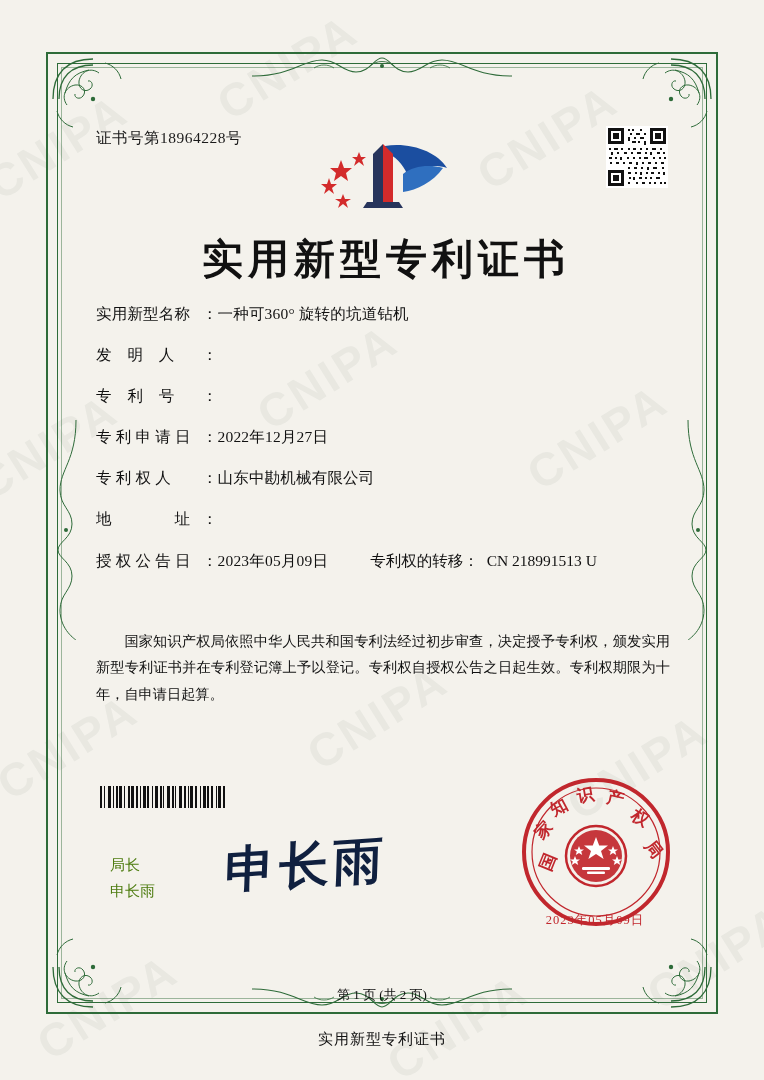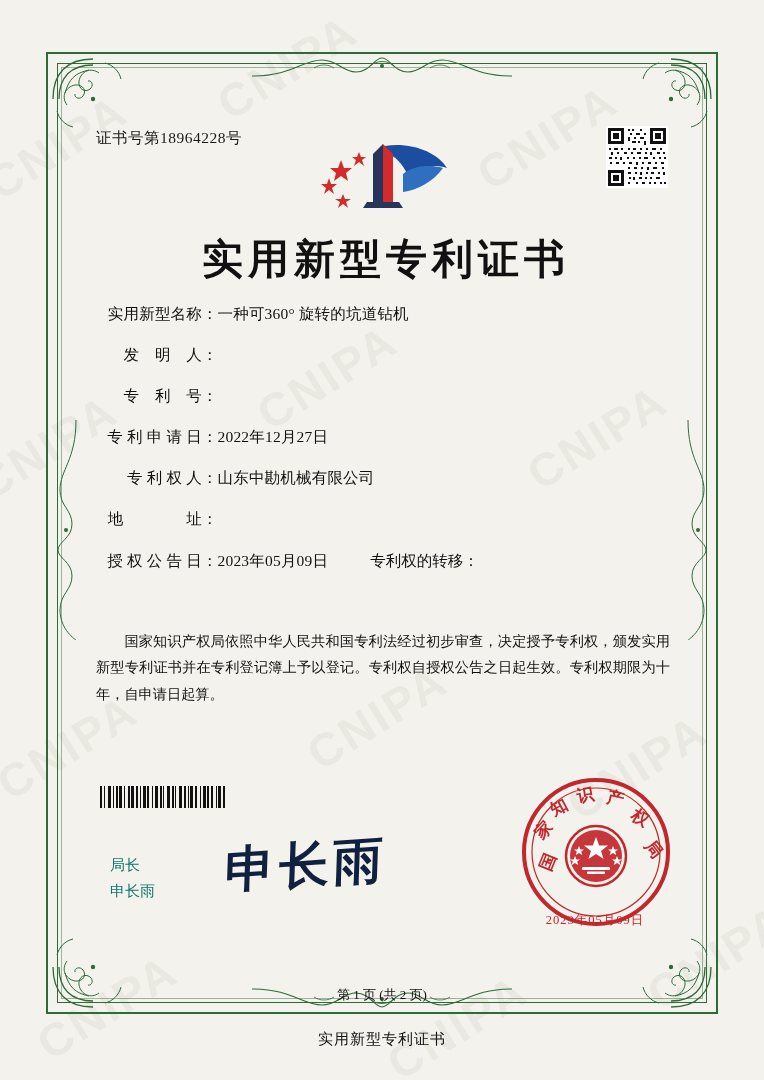--- a/index.html
+++ b/index.html
@@ -140,21 +140,20 @@
   .field-row {
     display: flex;
     align-items: baseline;
     margin-bottom: 22.5px;
     line-height: 1.2;
   }
   .f-label {
     width: 106px;
     flex: 0 0 106px;
     letter-spacing: 0.2px;
-    text-align: right;
   }
   .f-colon {
     flex: 0 0 10px;
   }
   .f-value {
     flex: 1;
     letter-spacing: 0.2px;
   }
   .field-row.split .f-value { flex: 0 0 auto; }
   .f-label2 {
@@ -198,21 +197,21 @@
     height: 100%;
   }
 
   
   .sig-block {
     position: absolute;
     left: 110px;
     top: 852px;
     font-size: 15px;
     line-height: 1.75;
-    color: #0f766e;
+    color: #4d7c0f;
   }
   .sig-hand {
     position: absolute;
     left: 225px;
     top: 832px;
     font-size: 50px;
     color: #10203f;
     font-family: "DejaVu Serif", serif;
     font-weight: bold;
     letter-spacing: 4px;
@@ -512,20 +511,21 @@
       <span class="f-label">地　　　　址</span>
       <span class="f-colon">：</span>
     </div>
 
     <div class="field-row split">
       <span class="f-label">授 权 公 告 日</span>
       <span class="f-colon">：</span>
       <span class="f-value">2023年05月09日</span>
       <span class="f-label2">专利权的转移</span>
       <span>：</span>
+      <span class="f-value2">CN 218991513 U</span>
     </div>
 
   </div>
 
   <div class="paras">
     <p>国家知识产权局依照中华人民共和国专利法经过初步审查，决定授予专利权，颁发实用新型专利证书并在专利登记簿上予以登记。专利权自授权公告之日起生效。专利权期限为十年，自申请日起算。</p>
   </div>
 
   <div class="barcode">
     <i style="width:2px"></i>

